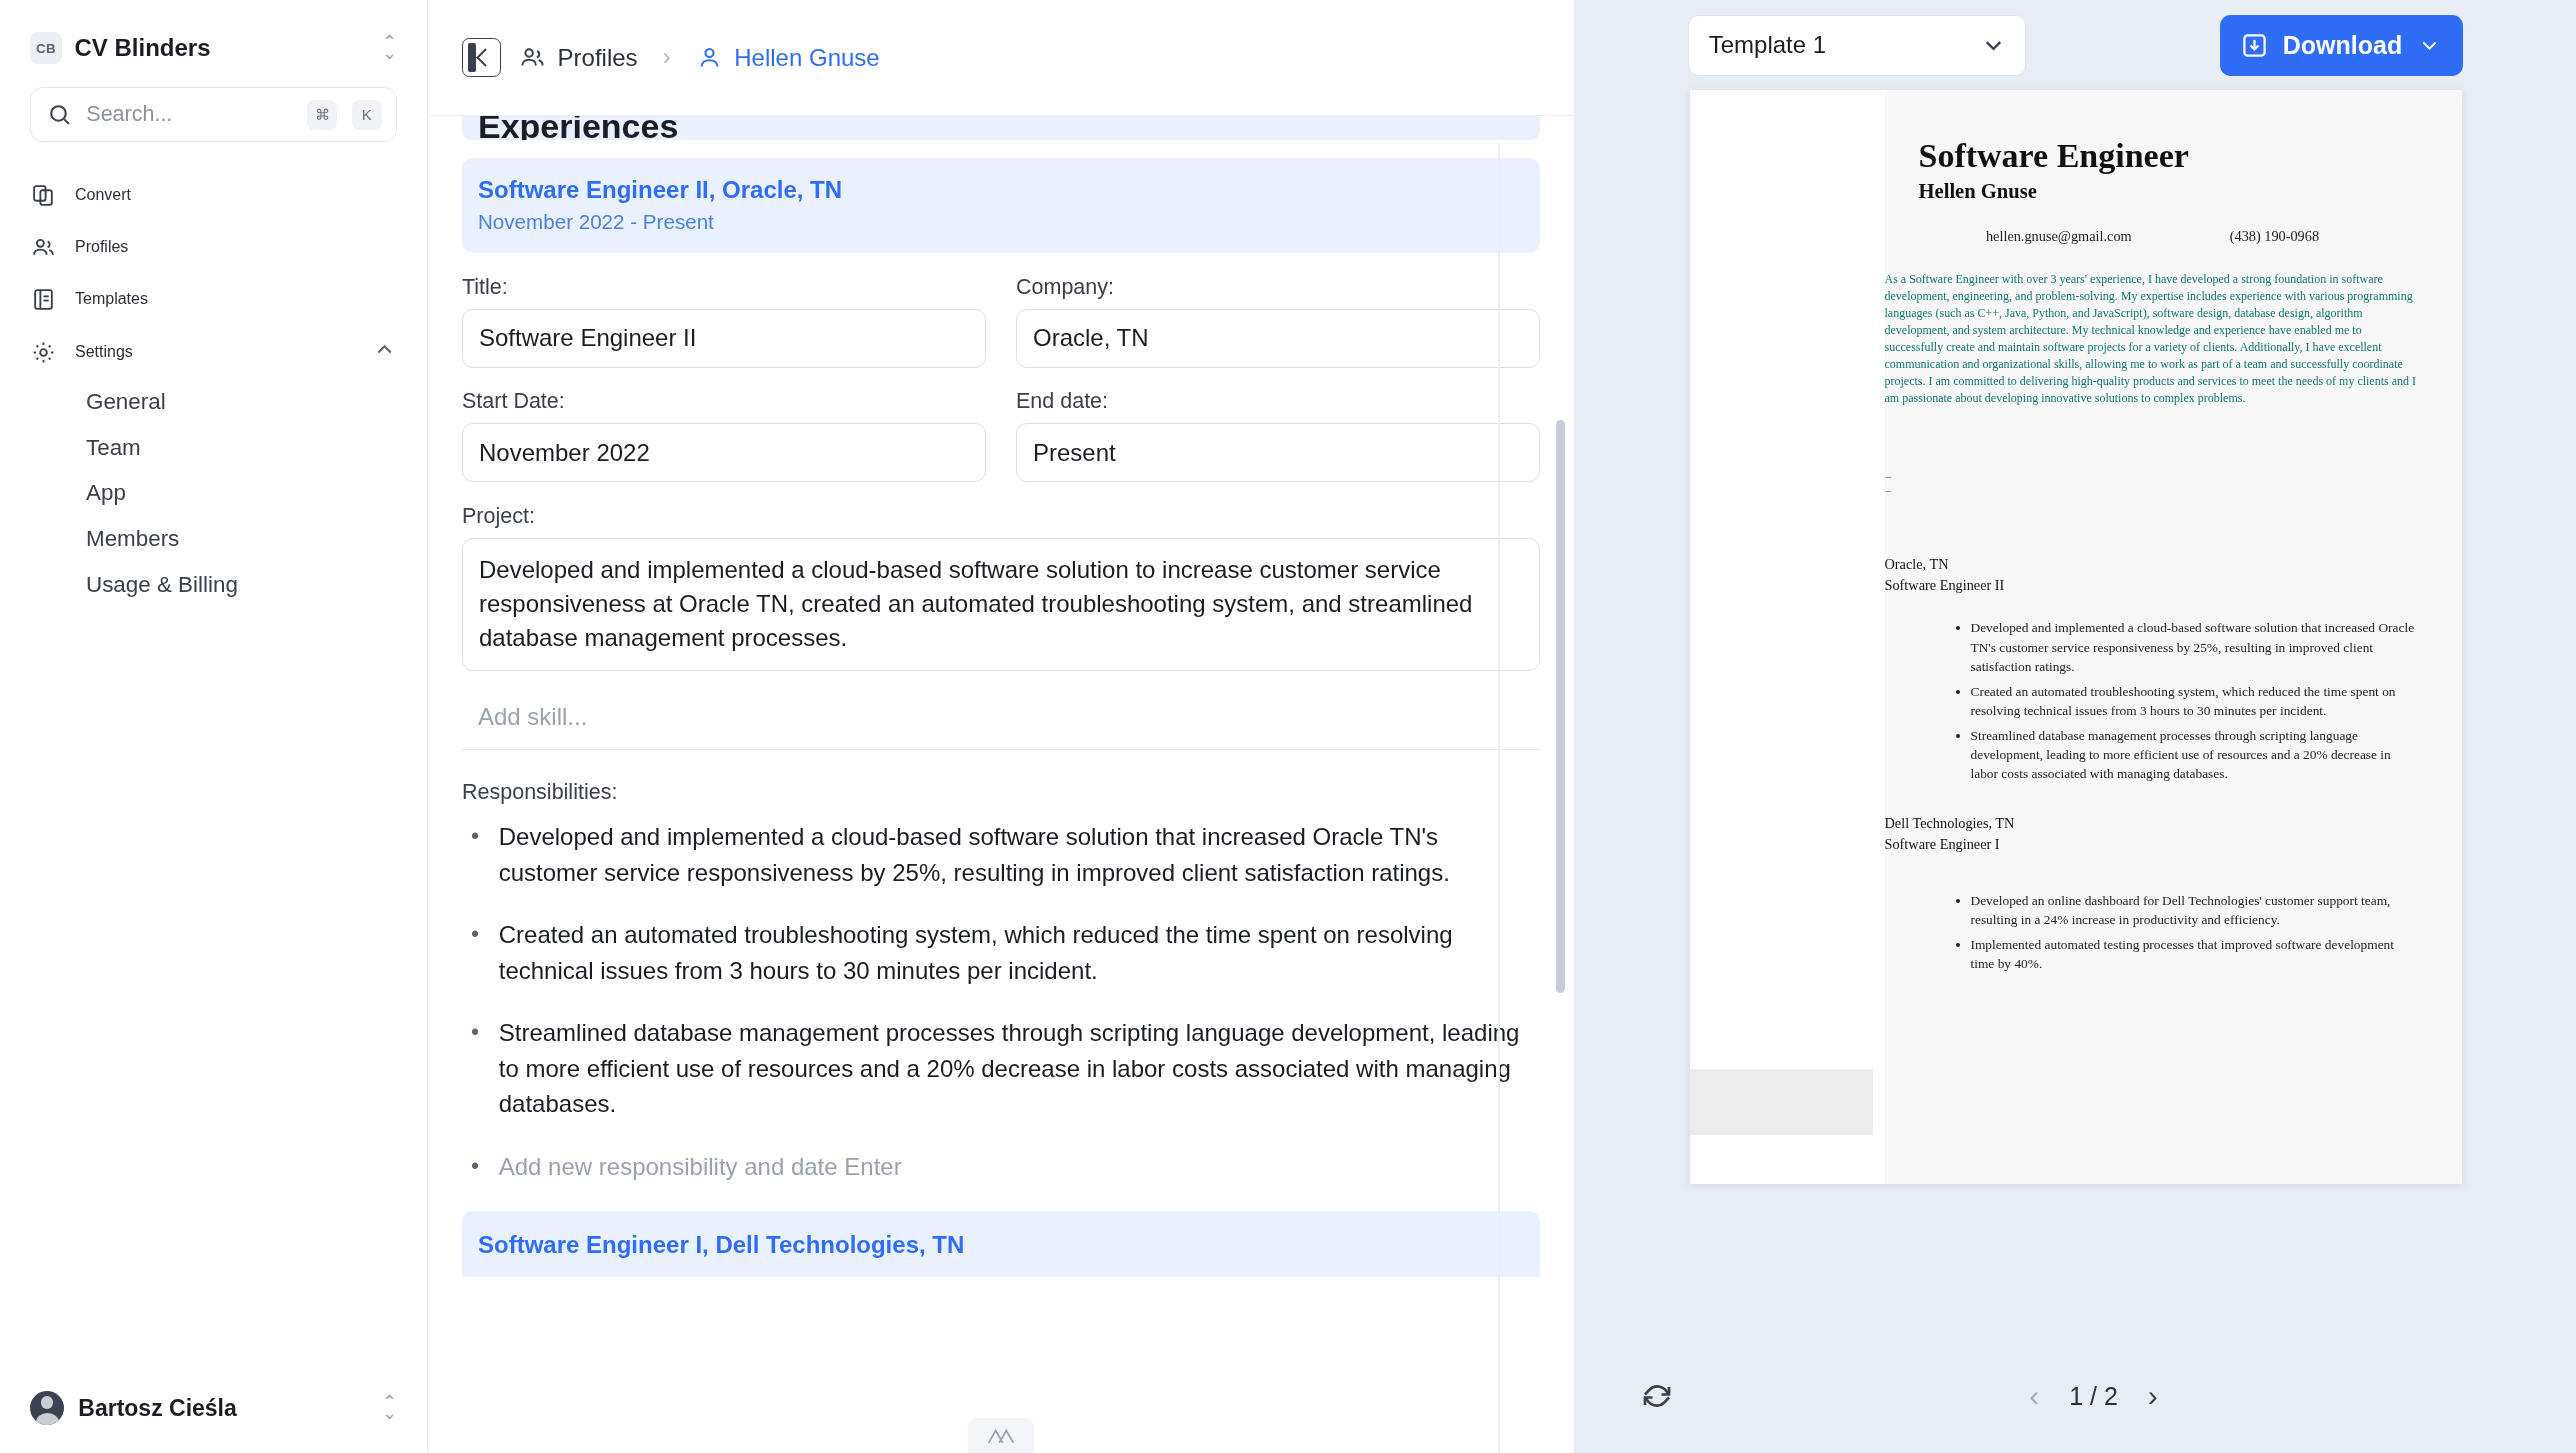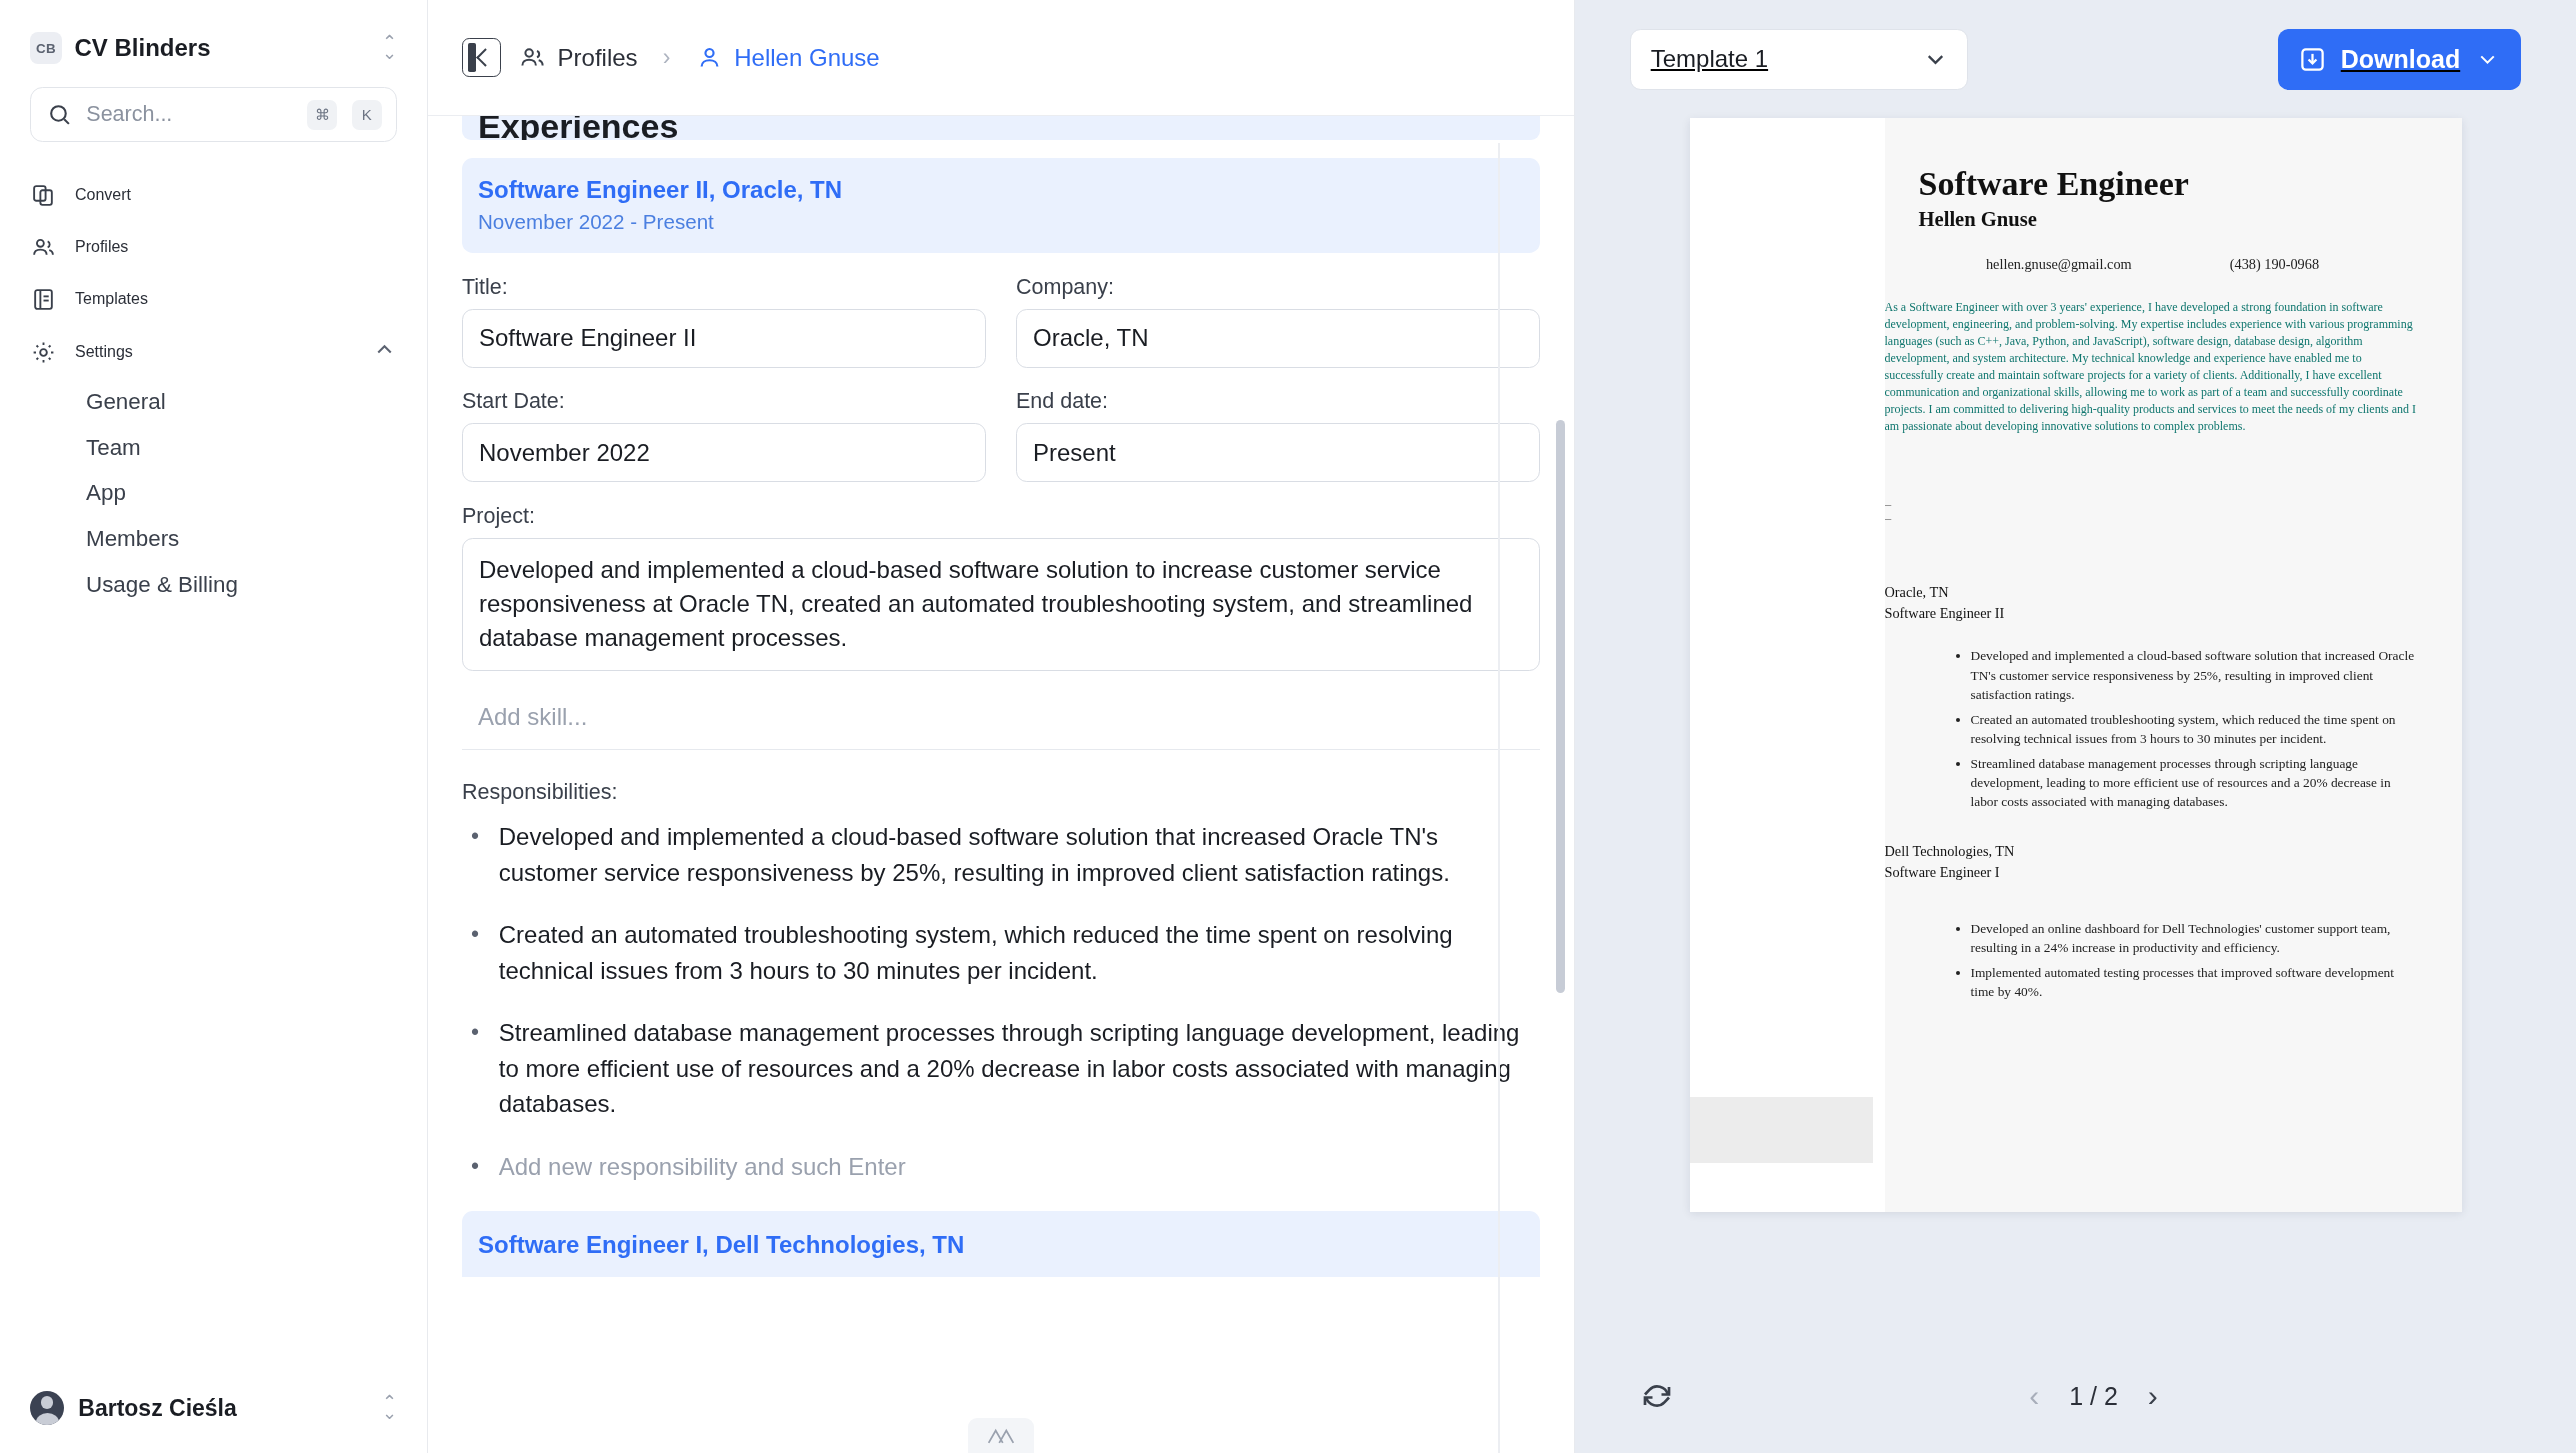--- a/index.html
+++ b/index.html
@@ -164,22 +164,22 @@
     width: 66px; height: 36px; background: #f3f5f8; border-radius: 9px 9px 0 0;
     display: flex; align-items: center; justify-content: center;
   }
 
   
   .preview {
     flex: 1; background: #e8ecf3; display: flex; flex-direction: column; align-items: center;
     position: relative;
   }
   .preview-top {
-    width: 100%; height: 118px; display: flex; align-items: center;
-    justify-content: space-between; padding: 0 55px; text-decoration: underline;
+    width: 100%; height: 90px; display: flex; align-items: center;
+    justify-content: space-between; padding: 0 113px;
   }
   .tpl-select {
     width: 338px; height: 61px; background: #fff; border: 0.9px solid #dfe3ea; border-radius: 10.7px;
     display: flex; align-items: center; justify-content: space-between; padding: 0 18px 0 19.7px;
     font-size: 24px; color: #1a1d23;
   }
   .dl-btn {
     height: 61px; background: #2f6df6; color: #fff; border-radius: 10.7px;
     display: flex; align-items: center; gap: 14.3px; padding: 0 21.5px;
     font-size: 25px; font-weight: 600;
@@ -379,21 +379,21 @@
             <div class="resp-item">
               <span class="bullet">•</span>
               <span class="resp-text">Created an automated troubleshooting system, which reduced the time spent on resolving technical issues from 3 hours to 30 minutes per incident.</span>
             </div>
             <div class="resp-item">
               <span class="bullet">•</span>
               <span class="resp-text">Streamlined database management processes through scripting language development, leading to more efficient use of resources and a 20% decrease in labor costs associated with managing databases.</span>
             </div>
             <div class="resp-item">
               <span class="bullet">•</span>
-              <span class="resp-text resp-add">Add new responsibility and such Enter</span>
+              <span class="resp-text resp-add">Add new responsibility and date Enter</span>
             </div>
           </div>
         </div>
 
         <div class="exp-header2">
           <div class="exp-title">Software Engineer I, Dell Technologies, TN</div>
         </div>
       </div>
     </div>
 

